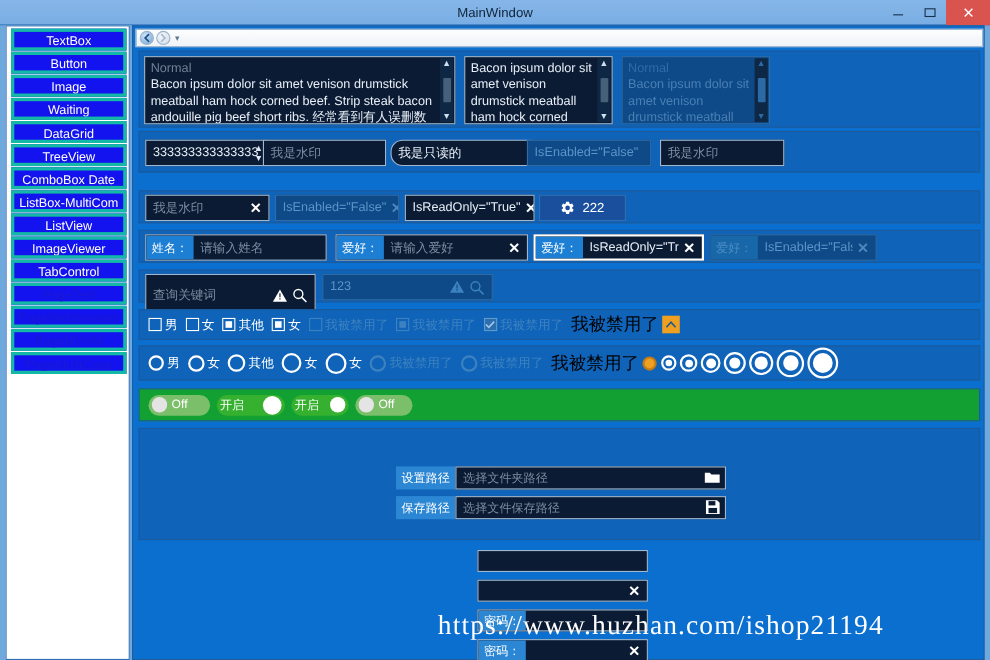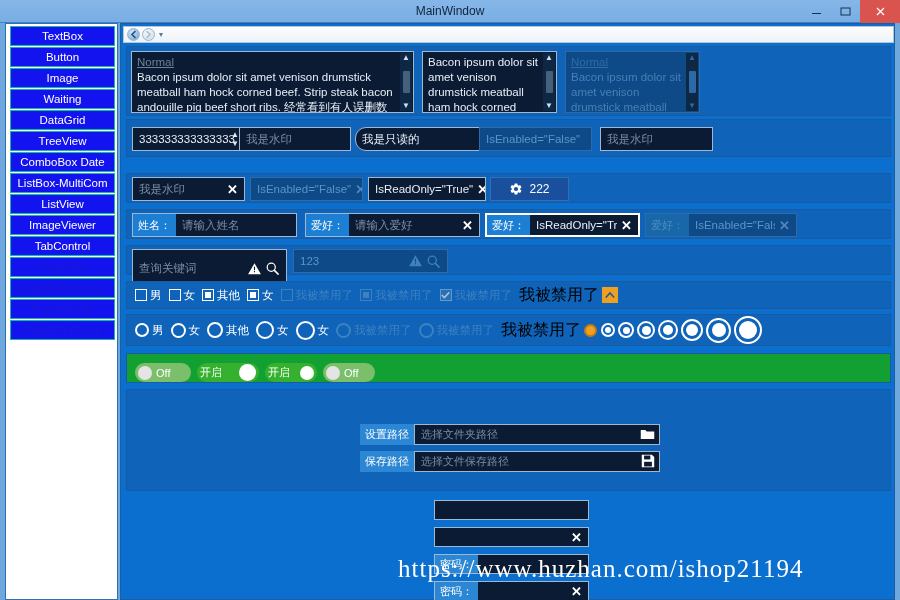--- a/index.html
+++ b/index.html
@@ -30,21 +30,21 @@
   .winbtn svg { display:block; }
 
   
   .sidebar {
     position:absolute; left:5px; top:23px; width:113px; height:577px;
     background:#ffffff; border:1px solid #2f6fb5;
   }
   .navlist { padding:1px 2px 0 2px; }
   .navbtn {
     display:block; width:105px; height:20px; margin:1px 2px;
-    background:#1313f0; border:1px solid #14b8a6;
+    background:#1313f0; border:3px solid #14b8a6;
     color:#ffffff; font-size:11.5px; line-height:18px; text-align:center;
     white-space:nowrap; overflow:hidden;
   }
   .navbtn.dim { color:#1a1ad2; }
 
   
   .main {
     position:absolute; left:120px; top:23px; width:775px; height:577px;
     background:#0b6fd0;
     border:1px solid #1f5e9e;
@@ -72,21 +72,21 @@
     position:absolute; left:5px; background:#0f63b8;
     border:1px solid #1b5a9c;
   }
 
   
   .ta {
     position:absolute; background:#0b1b33; border:1px solid #9fb8d1;
     color:#e7eef7; font-size:11.5px; line-height:15px;
     padding:3px 16px 3px 5px; overflow:hidden;
   }
-  .ta .wm { color:#6d8196; text-decoration:underline; display:block; }
+  .ta .wm { color:#6d8196; display:block; }
   .ta.disabled { color:#4a7fb5; border-color:#2d6ba8; background:#0d4a87; }
   .ta.disabled .wm { color:#2f6ca6; }
   .sb {
     position:absolute; right:1px; top:1px; bottom:1px; width:12px;
     background:#0e2votes; background:#0d2744;
     display:flex; flex-direction:column; align-items:center; justify-content:space-between;
     padding:1px 0;
   }
   .sb .arw { font-size:8px; color:#cfe0f0; line-height:8px; }
   .sb .thumb { width:7px; flex:0 0 22px; background:#47607a; border-radius:1px; margin:2px 0; }
@@ -466,21 +466,21 @@
           <span class="dot" style="width:12px;height:12px;"></span>
         </span>
       <span class="rad" style="width:25px;height:25px;margin-right:3px;">
           <span class="dot" style="width:14px;height:14px;"></span>
         </span>
       <span class="rad" style="width:28px;height:28px;">
           <span class="dot" style="width:18px;height:18px;"></span>
         </span>
     </div>
 
-    <div class="sec" style="top:329px; width:765px; height:30px; display:flex; align-items:flex-end; padding-left:8px; background:#11a031;">
+    <div class="sec" style="top:329px; width:765px; height:30px; display:flex; align-items:center; padding-left:8px; background:#11a031;">
       <span class="tgl" style="background:#7bbf6a; width:56px;">
         <span class="knob"></span>
         <span>Off</span>
       </span>
       <span class="tgl" style="background:#35b12f; width:62px; justify-content:space-between;">
         <span>开启</span>
         <span class="knob on" style="width:17px;height:17px;"></span>
       </span>
       <span class="tgl" style="background:#35b12f; width:52px; justify-content:space-between;">
         <span>开启</span>

